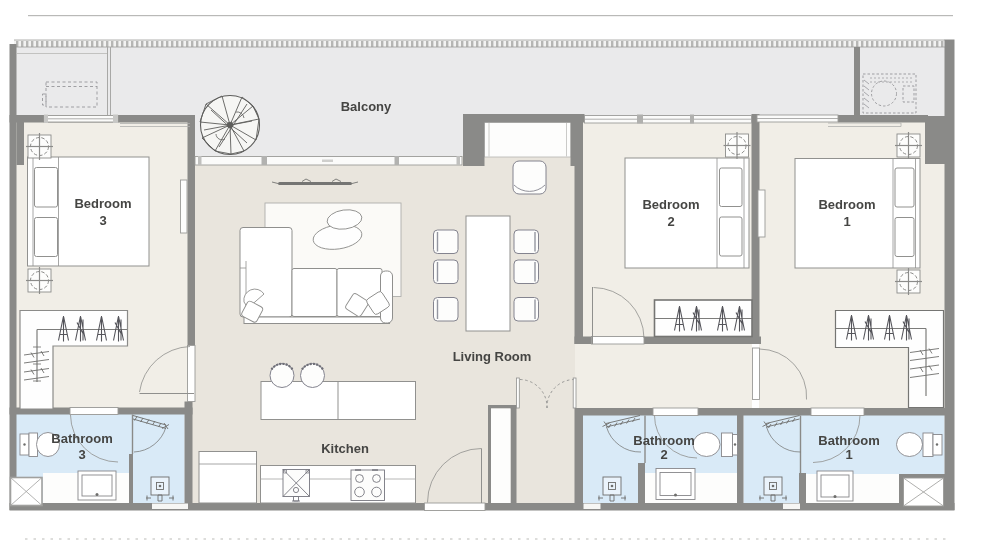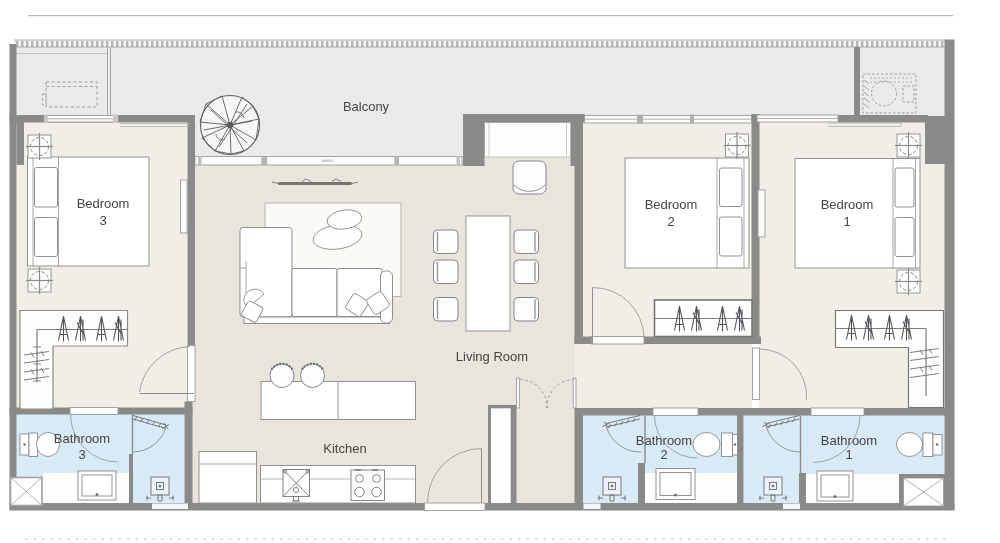--- a/index.html
+++ b/index.html
@@ -1,16 +1,16 @@
 <!DOCTYPE html>
 <html><head>
 <meta charset="utf-8">
 <style>
   html,body{margin:0;padding:0;background:#ffffff;}
-  #plan{width:1000px;height:543px;position:relative;}
+  #plan{width:1000px;height:543px;position:relative;font-weight:bold;}
   text{font-family:"Liberation Sans",sans-serif;fill:#454543;}
 </style>
 </head>
 <body>
 <div id="plan">
 <svg width="1000" height="543" viewBox="0 0 1000 543">
 <defs>
   <pattern id="rail" width="5" height="8" patternUnits="userSpaceOnUse">
     <rect x="0" y="0" width="5" height="8" fill="#f3f3f2"></rect>
     <rect x="1" y="1" width="2.4" height="6" fill="#b6b6b4"></rect>

